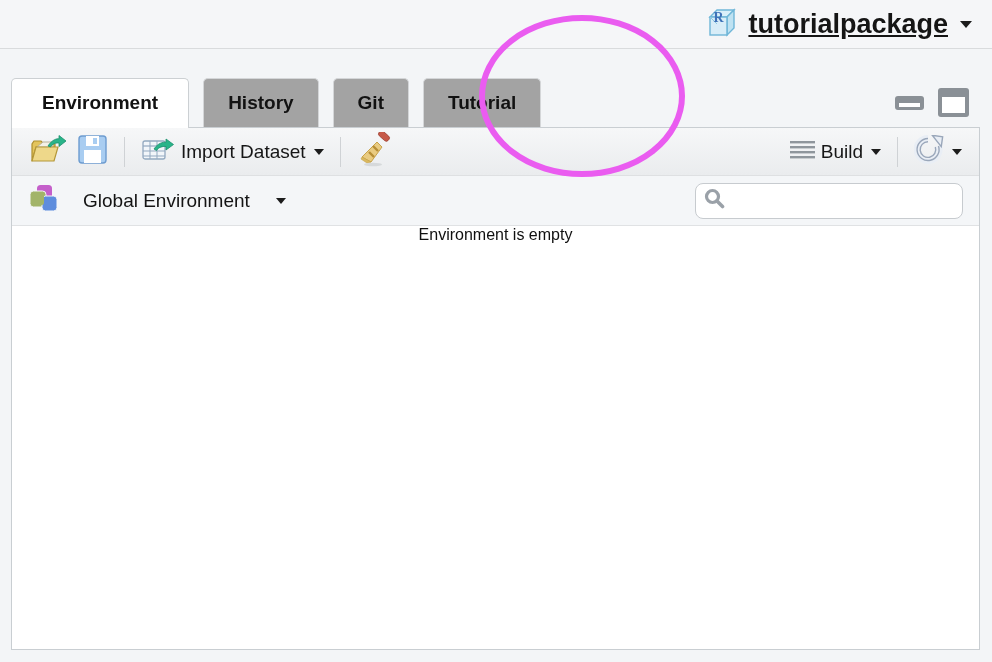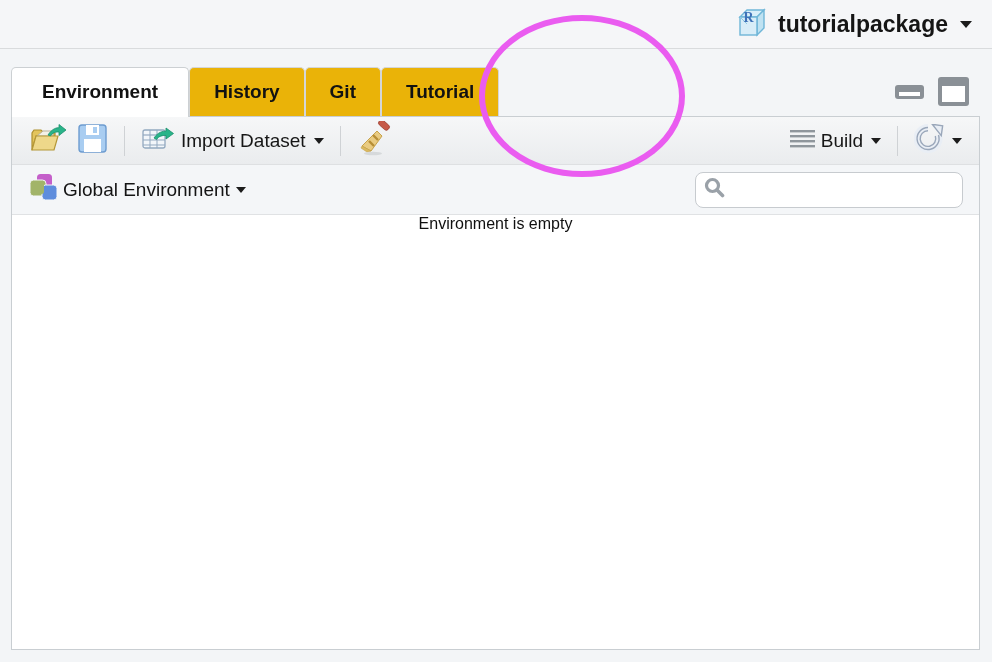--- a/index.html
+++ b/index.html
@@ -16,21 +16,21 @@
   .project-bar {
     height:49px;
     background:#f5f6f8;
     border-bottom:1px solid #d9dbdd;
     display:flex;
     align-items:center;
     justify-content:flex-end;
     padding-right:20px;
     gap:10px;
   }
-  .project-name { font-size:23px; font-weight:600; color:#151515; }
+  .project-name { font-size:27px; font-weight:600; color:#151515;text-decoration:underline; }
   .caret {
     width:0; height:0;
     border-left:6px solid transparent;
     border-right:6px solid transparent;
     border-top:7px solid #1c1c1c;
     margin-left:2px;
   }
   .caret.small {
     border-left-width:5px; border-right-width:5px; border-top-width:6px;
   }
@@ -39,26 +39,27 @@
   .pane {
     position:absolute;
     left:11px; right:12px; top:67px; bottom:12px;
     display:flex; flex-direction:column;
   }
 
   .tabbar {
     display:flex;
     align-items:stretch;
     height:49px;
-    gap:0;
+    gap:14px;
     position:relative;
     z-index:2;
+    margin-top:11px;
   }
   .tab {
-    background:#eab308;
+    background:#a3a3a3;
     border:1px solid #d4d6d8;
     border-bottom:none;
     border-radius:5px 5px 0 0;
     display:flex; align-items:center;
     padding:0 24px;
     font-size:19px; font-weight:bold;
     color:#121212;
     cursor:default;
   }
   .tab.active {
@@ -106,21 +107,21 @@
 
   
   .env-bar {
     height:50px;
     background:#f4f6f8;
     border-bottom:1px solid #e0e2e4;
     display:flex; align-items:center;
     padding:0 16px;
     flex:0 0 auto;
   }
-  .env-left { display:flex; align-items:center; gap:4px; cursor:pointer; }
+  .env-left { display:flex; align-items:center; gap:24px; cursor:pointer; }
   .env-label { font-size:19px; color:#141414; }
   .search-box {
     margin-left:auto;
     width:268px; height:36px;
     background:#ffffff;
     border:1px solid #c7cbcf;
     border-radius:8px;
     display:flex; align-items:center;
     padding:0 8px; gap:6px;
   }

